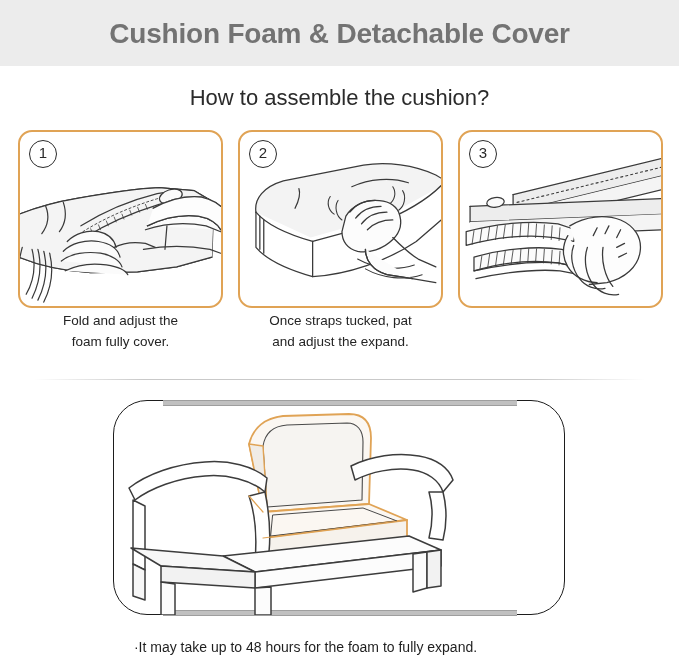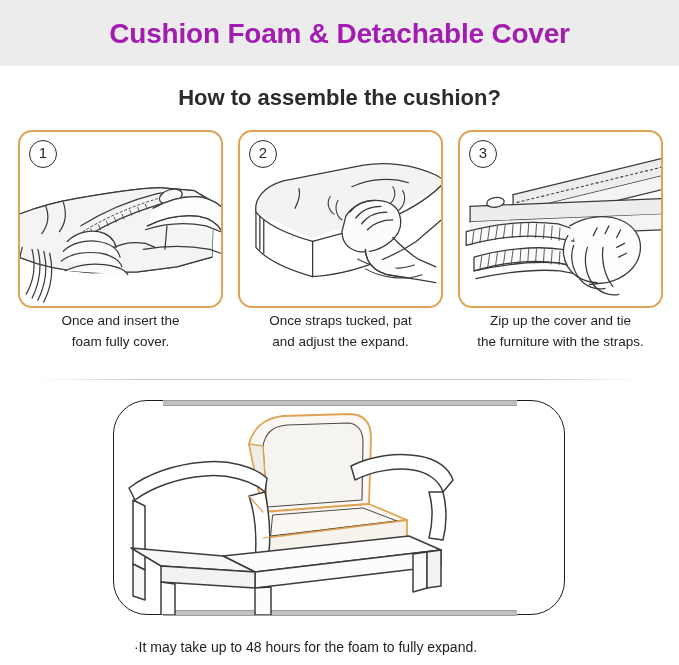--- a/index.html
+++ b/index.html
@@ -13,27 +13,27 @@
   }
   
   .header-band{
     position:absolute;left:0;top:0;width:679px;height:66px;
     background:#ececec;
   }
   .page-title{
     position:absolute;left:0;top:14px;width:679px;
     text-align:center;
     font-size:28px;font-weight:bold;letter-spacing:-0.2px;
-    color:#a21caf;
+    color:#737373;
     line-height:40px;
   }
   .subtitle{
     position:absolute;left:0;top:82px;width:679px;
     text-align:center;
-    font-size:22px;font-weight:700;
+    font-size:22px;font-weight:400;
     color:#2b2b2b;
     line-height:32px;
   }
   
   .steps{
     position:absolute;left:18px;top:130px;width:645px;height:178px;
     display:flex;justify-content:space-between;
   }
   .step-card{
     position:relative;
@@ -275,30 +275,29 @@
         <path d="M164 100 L160 108"></path>
         <path d="M168 114 L160 118"></path>
         <path d="M170 124 L162 128"></path>
       </g>
     </svg>
   </div>
 </div>
 
 <div class="captions">
   <div class="caption">
-    <span>Once and insert the</span><br>
+    <span>Fold and adjust the</span><br>
     <span>foam fully cover.</span>
   </div>
   <div class="caption">
     <span>Once straps tucked, pat</span><br>
     <span>and adjust the expand.</span>
   </div>
   <div class="caption">
-    <span>Zip up the cover and tie</span><br>
-    <span>the furniture with the straps.</span>
+    <br>
   </div>
 </div>
 
 <div class="divider"></div>
 
 <div class="chair-frame"></div>
 <div class="frame-bar top"></div>
 <div class="frame-bar bottom"></div>
 
 <svg class="chair-art" viewBox="0 0 452 215">

